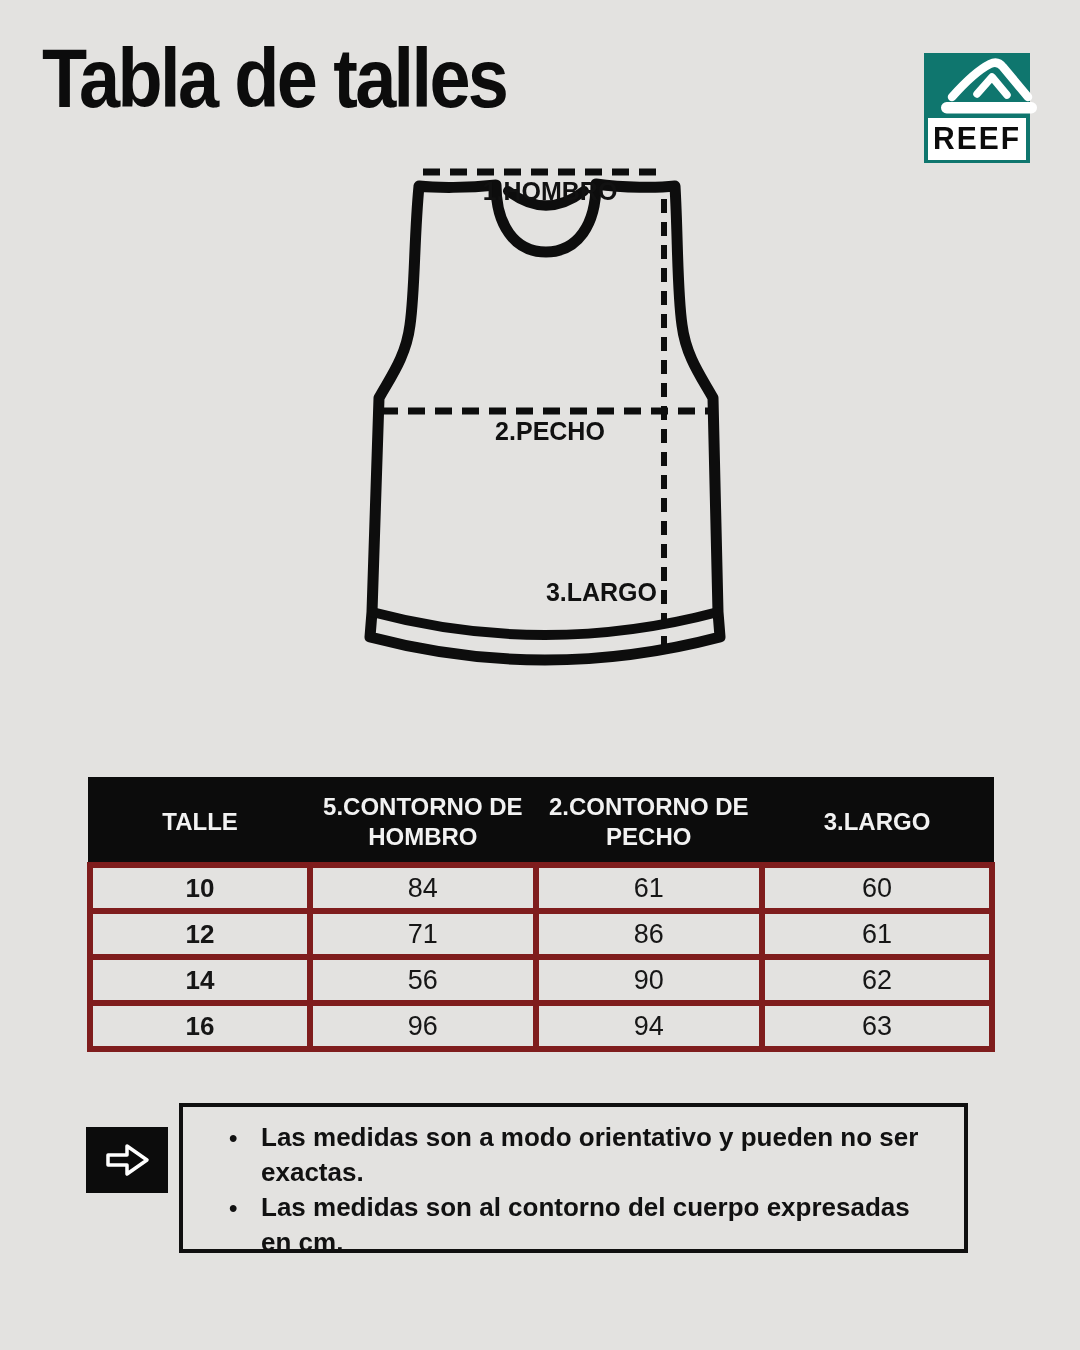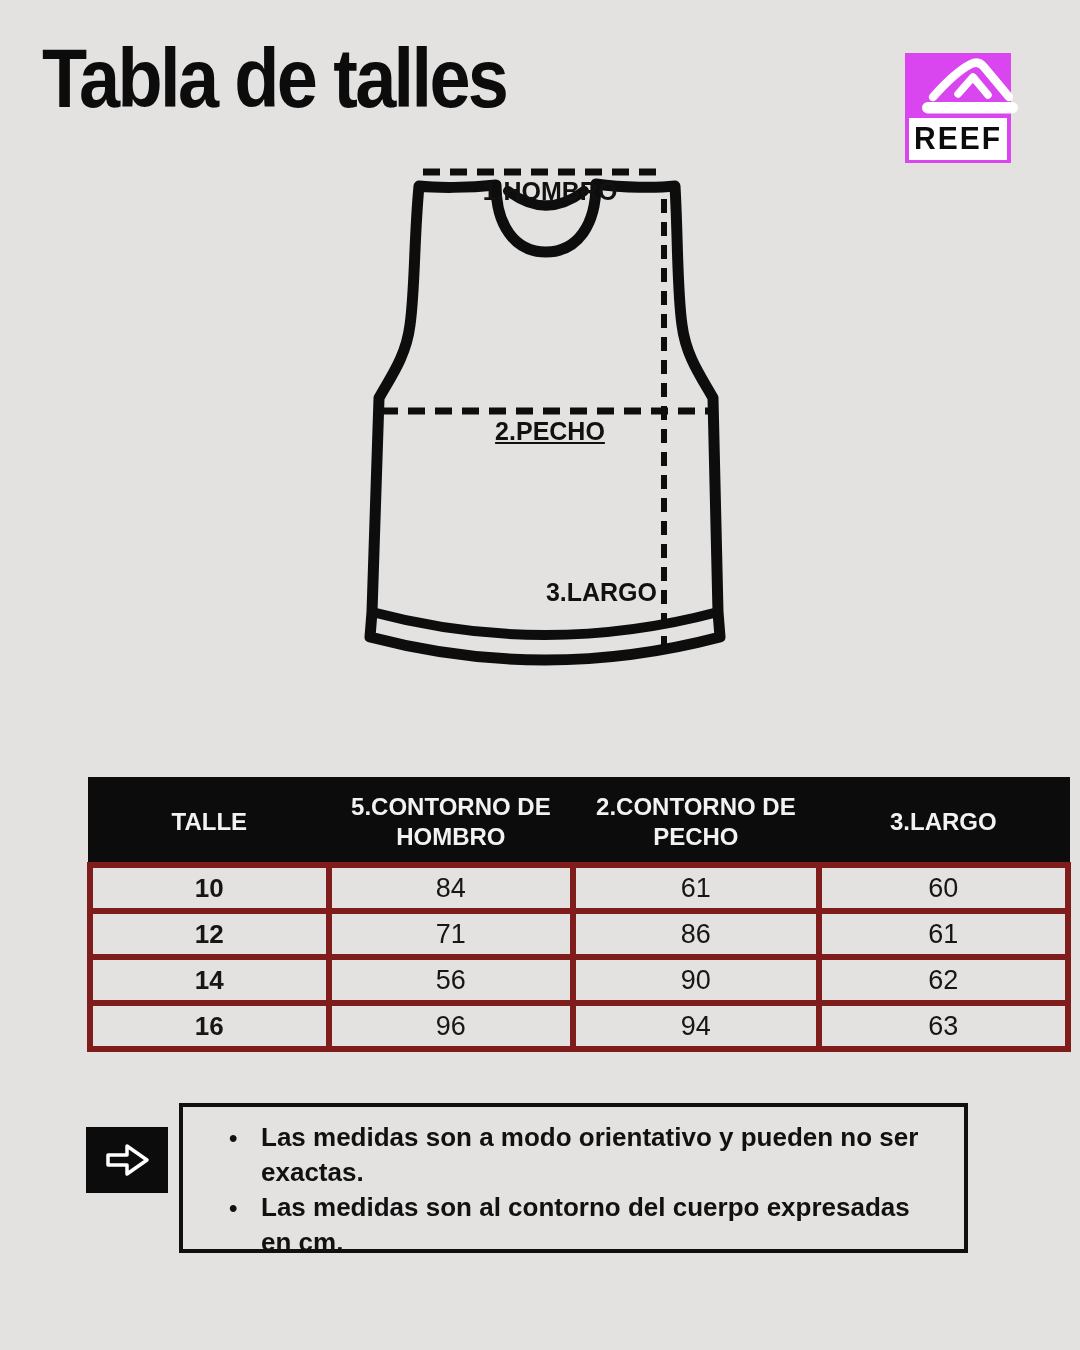--- a/index.html
+++ b/index.html
@@ -15,43 +15,43 @@
   
   .page-title {
     position:absolute; left:42px; top:30px;
     font-size:84px; font-weight:bold; letter-spacing:-3px;
     transform:scaleX(0.88); transform-origin:left top;
     color:#0c0c0c; white-space:nowrap;
   }
 
   
   .logo {
-    position:absolute; left:905px; top:53px; width:106px; height:110px;
-    background:#d946ef;
+    position:absolute; left:924px; top:53px; width:106px; height:110px;
+    background:#0f766e;
   }
   .logo .wave { position:absolute; left:0; top:0; width:130px; height:66px; }
   .logo .wordmark {
     position:absolute; left:4px; right:4px; bottom:4px; height:40px;
     background:#ffffff; color:#0c0c0c;
     font-size:30px; font-weight:bold; letter-spacing:2px;
     text-align:center; line-height:40px;
     transform:scaleY(1.05);
   }
 
   
   .diagram { position:absolute; left:340px; top:130px; width:420px; height:560px; }
   .diagram svg { position:absolute; inset:0; }
   .dia-label { position:absolute; font-weight:bold; font-size:25px; color:#111; white-space:nowrap; }
   .lbl-shoulder { left:0; right:0; top:7px; text-align:center;margin-top:40px; }
-  .lbl-chest    { left:0; right:0; top:287px; text-align:center;text-decoration:underline; }
+  .lbl-chest    { left:0; right:0; top:287px; text-align:center; }
   .lbl-length   { right:103px; top:448px; text-align:right; }
 
   
   .size-table {
-    position:absolute; left:87px; top:777px; width:984px;
+    position:absolute; left:87px; top:777px; width:908px;
     border-collapse:collapse; table-layout:fixed;
   }
   .size-table th {
     background:#0c0c0c; color:#f2f2f2;
     height:86px; font-size:24px; font-weight:bold; line-height:1.25;
     text-align:center; vertical-align:middle; padding:0;
     border:4px solid #0c0c0c;
   }
   .size-table td {
     height:46px; text-align:center; vertical-align:middle;

